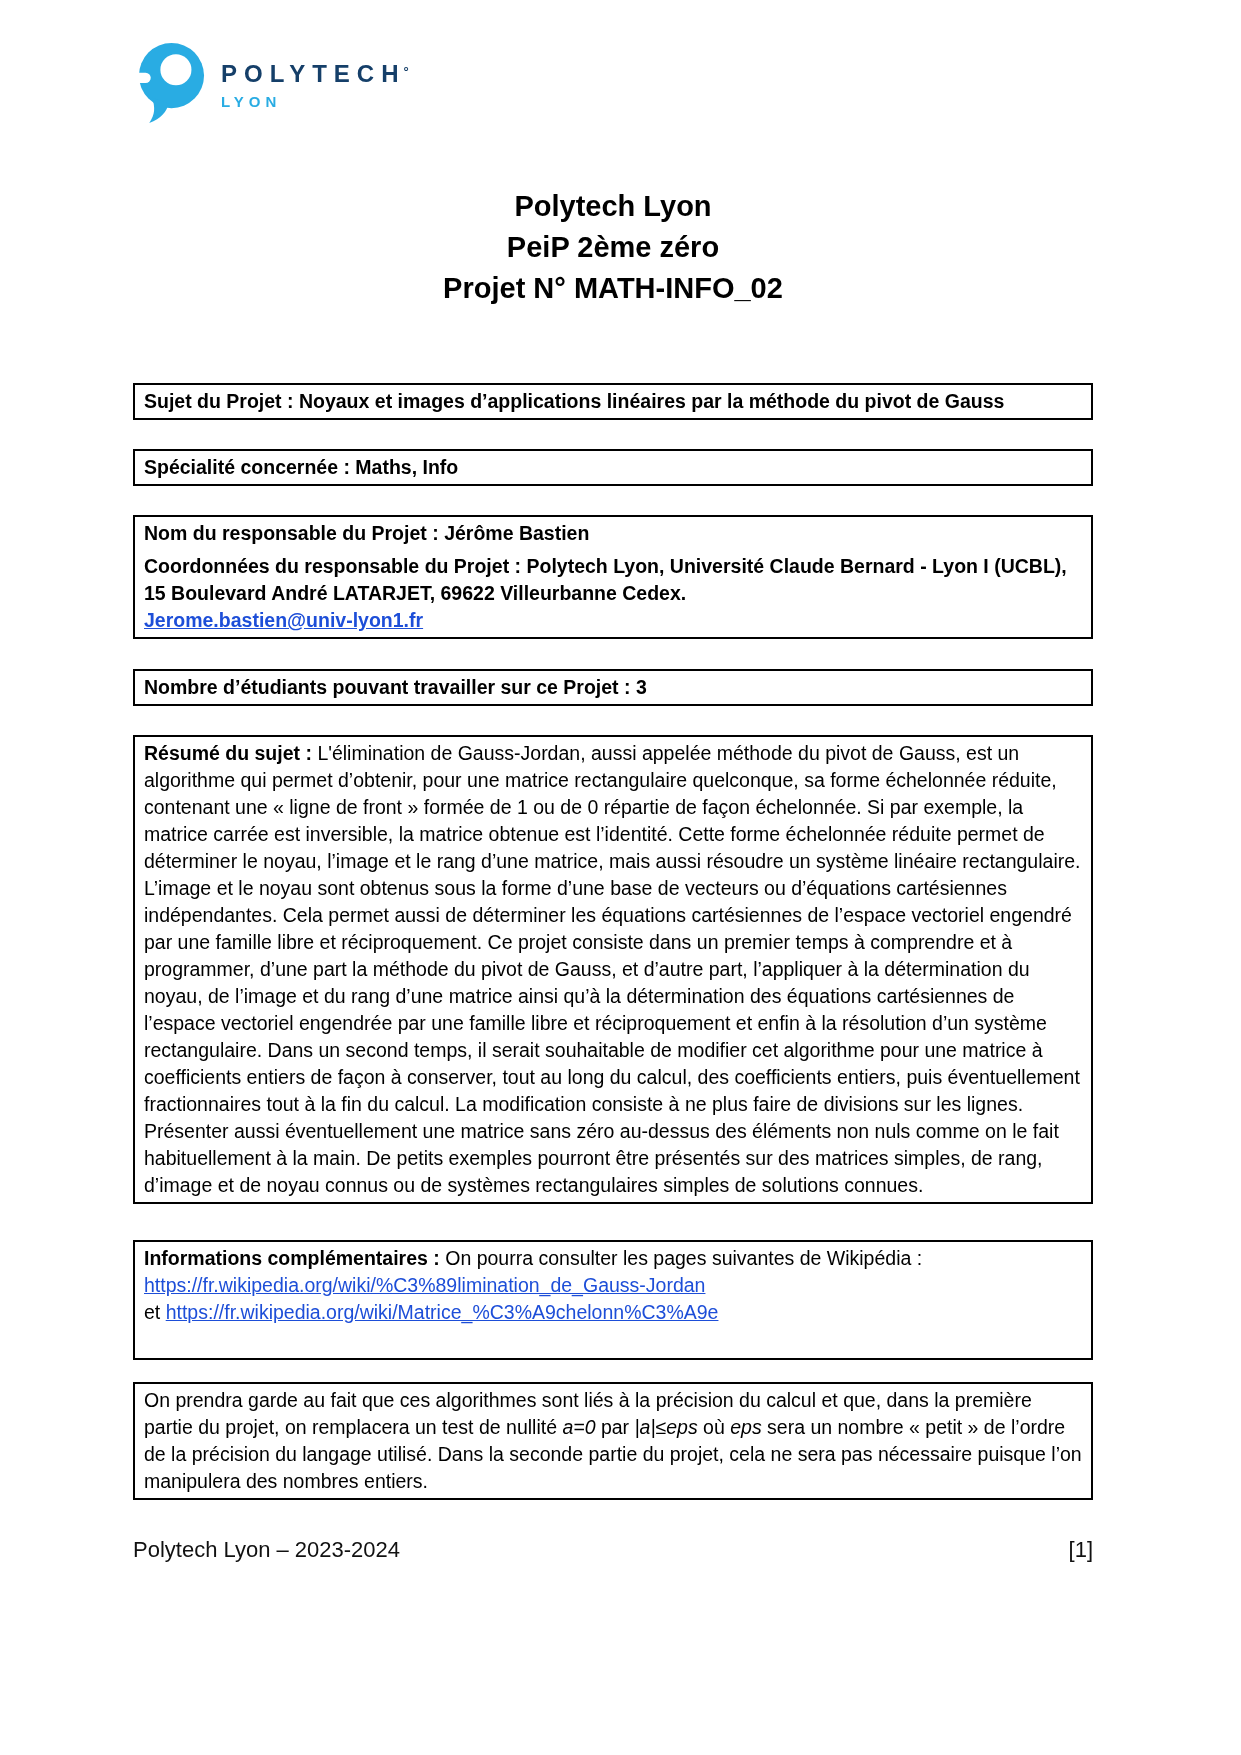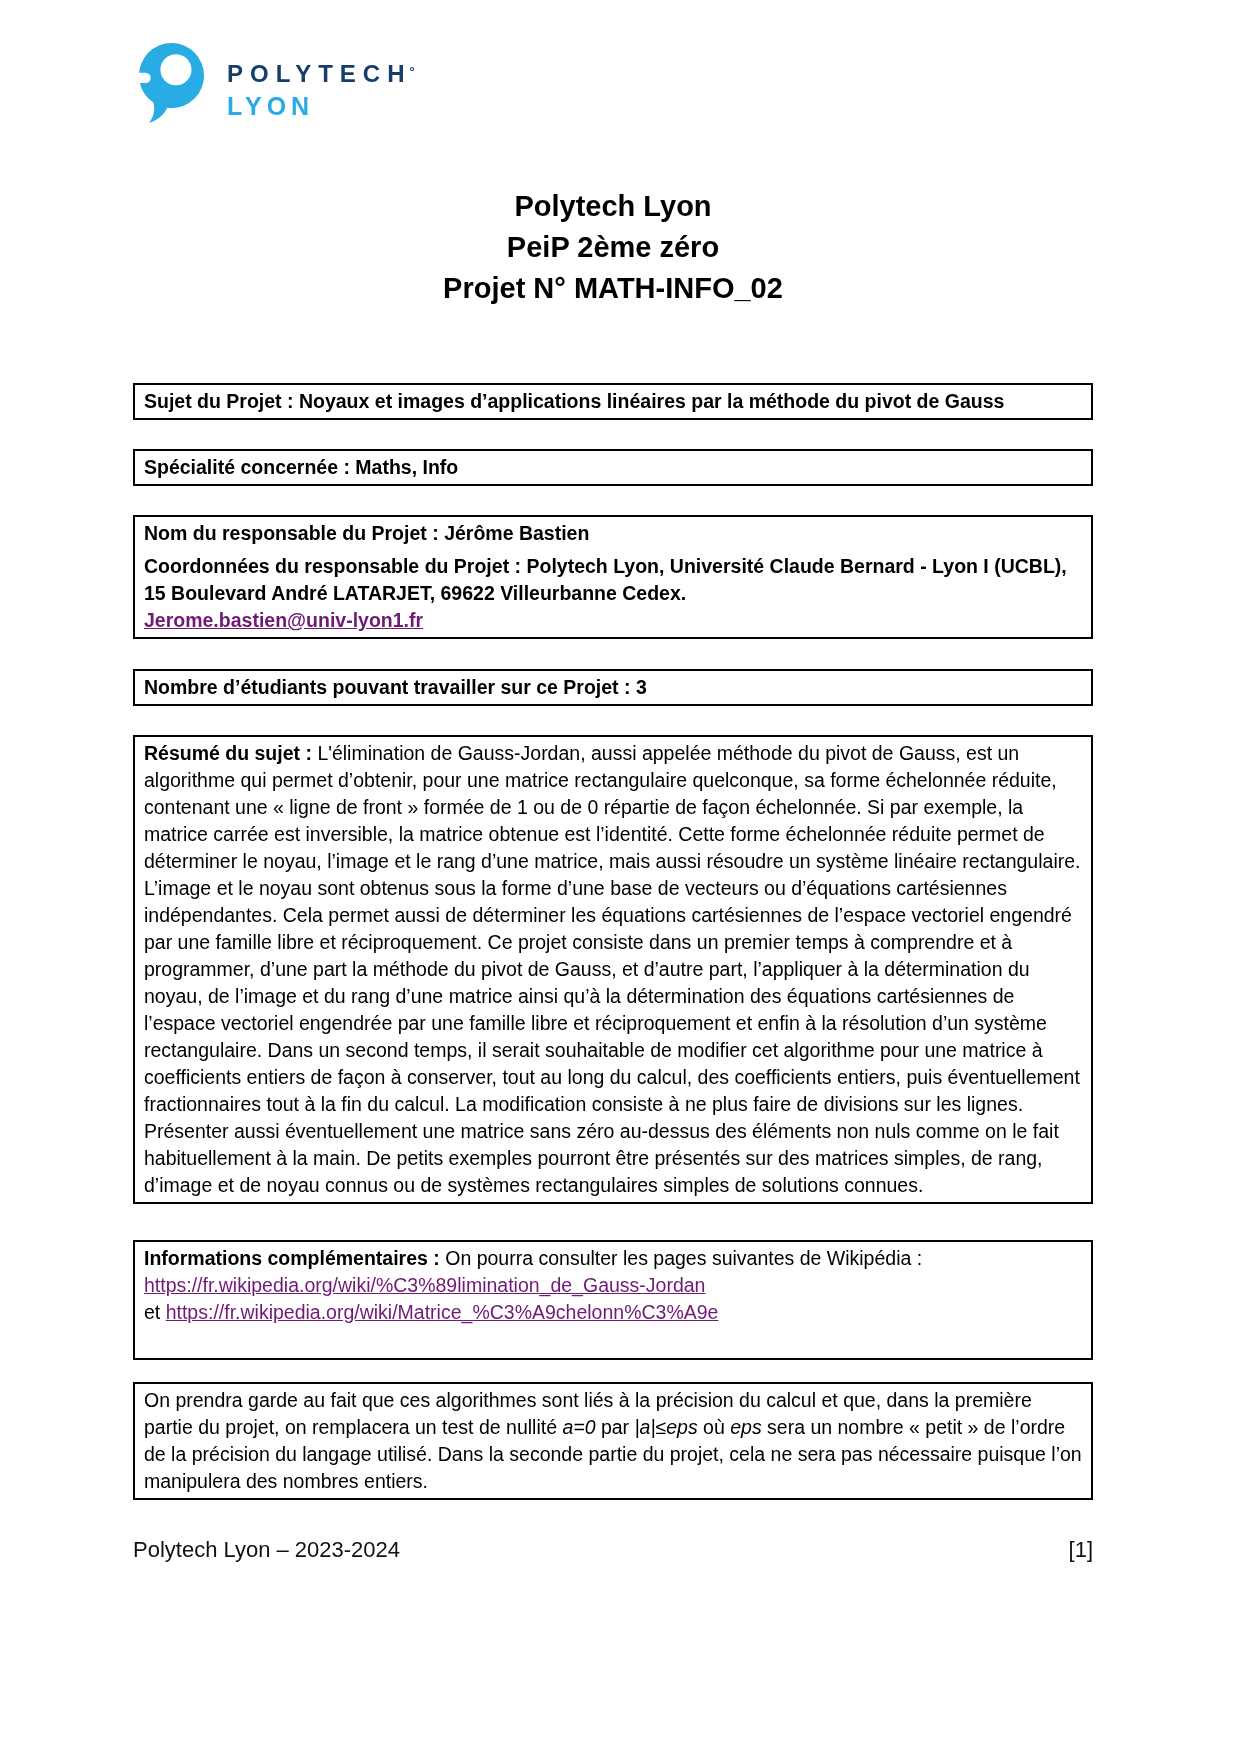--- a/index.html
+++ b/index.html
@@ -6,48 +6,48 @@
   body {
     width: 1241px; height: 1755px;
     font-family: "Liberation Sans", sans-serif;
     color: #000; position: relative; overflow: hidden;
   }
   .page { padding: 40px 148px 0 133px; box-sizing: border-box; }
 
   
   .logo-row { display: flex; align-items: flex-start; height: 86px; }
   .logo-mark { width: 74px; height: 86px; display: inline-block; }
-  .logo-text { margin-left: 20px; padding-top: 22px; line-height: 1; }
+  .logo-text { margin-left: 14px; padding-top: 22px; line-height: 1; }
   .brand {
     font-weight: bold; font-size: 24px; letter-spacing: 7px;
     color: #153f69; font-family: "Liberation Sans", sans-serif;
   }
   .reg { font-weight: bold; font-size: 13px; color: #153f69; vertical-align: super; margin-left: -2px; }
   .sub {
-    display: block; margin-top: 8px; font-weight: bold; font-size: 25px;
+    display: block; margin-top: 8px; font-weight: bold; font-size: 15px;
     letter-spacing: 5px; color: #29ace3;
   }
 
   
   .title-block { margin-top: 60px; text-align: center; font-weight: bold; font-size: 29px; line-height: 41px; }
 
   
   .box { border: 2px solid #000; padding: 3px 9px; font-size: 19.5px; line-height: 27px; box-sizing: border-box; }
   .box p { margin: 0; }
   .bold { font-weight: bold; }
   .mt1 { margin-top: 74px; }
   .mt2 { margin-top: 29px; }
   .mt3 { margin-top: 30px; }
   .mt4 { margin-top: 36px; }
   .mt5 { margin-top: 22px; }
   .box-split { border: 2px solid #000; padding: 0; }
   .box-split .cell { padding: 3px 9px; }
   .box-split .cell + .cell { border-top: 2px solid #000; }
   .pad-bottom { padding-bottom: 32px; }
-  a.link { color: #701a75; text-decoration: underline; cursor: pointer; }
+  a.link { color: #1d4ed8; text-decoration: underline; cursor: pointer; }
   a.link.bold { font-weight: bold; }
   .italic { font-style: italic; }
 
   
   .footer {
     margin-top: 37px; display: flex; justify-content: space-between;
     font-size: 22px; color: #111;
   }
 </style>
 </head>

